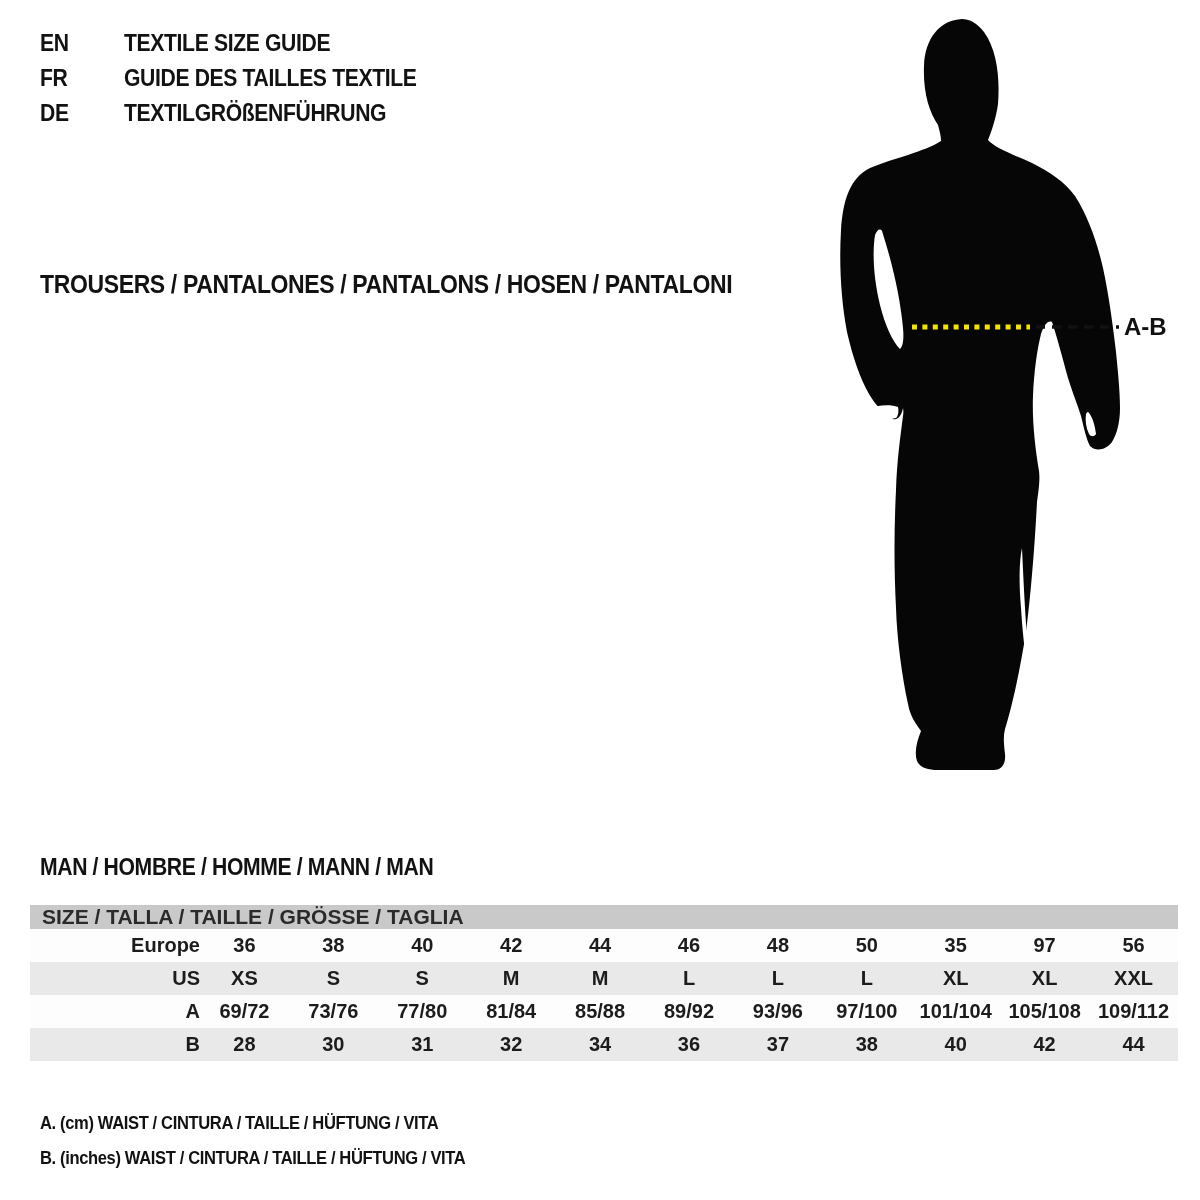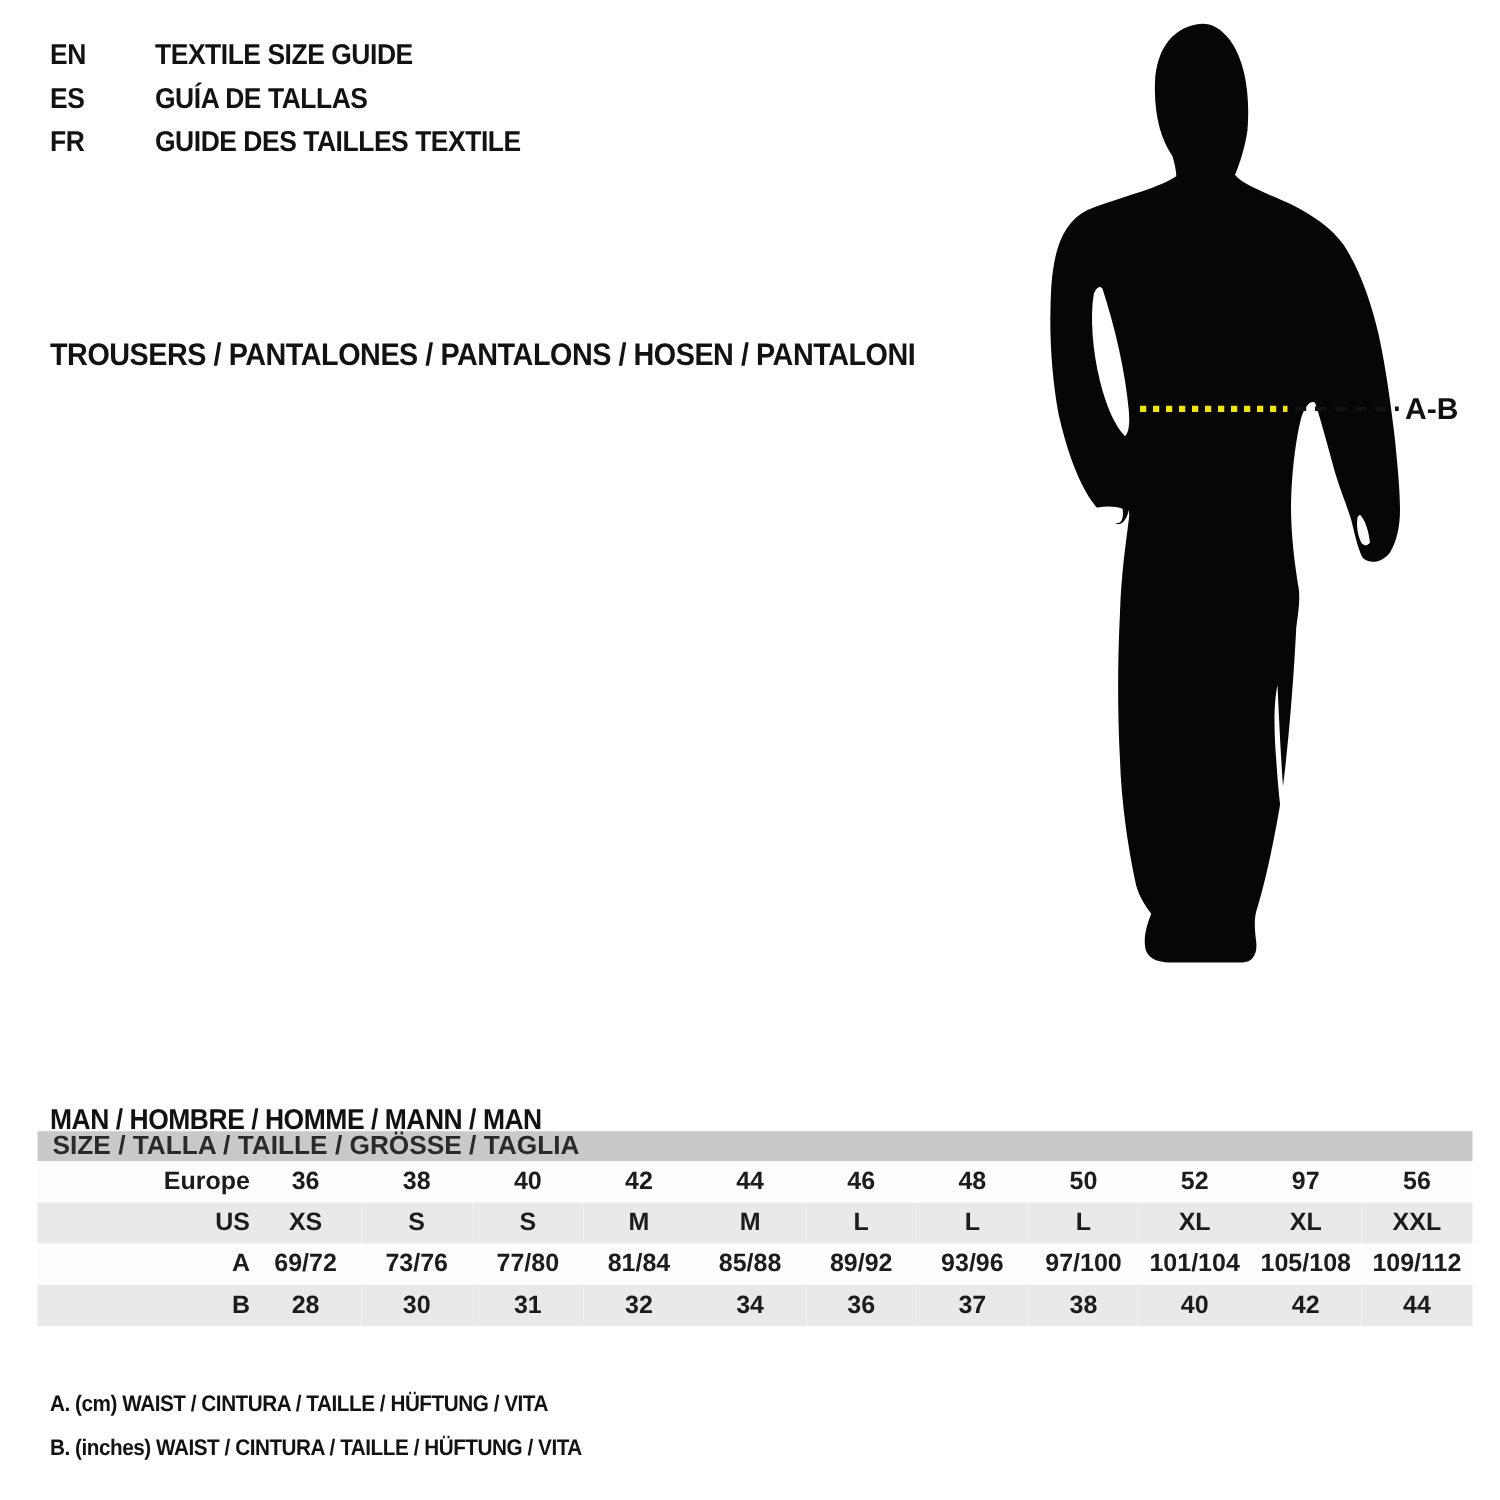--- a/index.html
+++ b/index.html
@@ -14,21 +14,21 @@
 
   
   .lang-block{left:40px;top:30px;}
   .lang-row{display:flex;height:35px;align-items:flex-start;font-weight:700;font-size:23px;}
   .lang-code{width:84px;flex:0 0 84px;}
 
   
   .garment-title{left:40px;top:222px;font-size:25px;font-weight:700;margin-top:48px;}
 
   
-  .gender-title{left:40px;top:854px;font-size:23px;font-weight:700;margin-top:28px;}
+  .gender-title{left:40px;top:854px;font-size:23px;font-weight:700;}
 
   
   .figure-svg{left:0;top:0;}
   .measure-text{font-family:"Liberation Sans",sans-serif;font-weight:700;font-size:24px;}
 
   
   table.size-table{
     position:absolute;left:30px;top:905px;width:1148px;
     border-collapse:collapse;table-layout:fixed;
     font-size:20px;font-weight:700;color:#1c1c1c;
@@ -51,26 +51,26 @@
 </style>
 </head>
 <body style="background: rgb(255, 255, 255);">
 
 <div class="abs lang-block">
   <div class="lang-row">
     <span class="lang-code cond">EN</span>
     <span class="cond">TEXTILE SIZE GUIDE</span>
   </div>
   <div class="lang-row">
-    <span class="lang-code cond">ES</span>
-    <span class="cond">GUÍA DE TALLAS</span>
+    <span class="lang-code cond">FR</span>
+    <span class="cond">GUIDE DES TAILLES TEXTILE</span>
   </div>
   <div class="lang-row">
-    <span class="lang-code cond">FR</span>
-    <span class="cond">GUIDE DES TAILLES TEXTILE</span>
+    <span class="lang-code cond">DE</span>
+    <span class="cond">TEXTILGRÖßENFÜHRUNG</span>
   </div>
 </div>
 
 <div class="abs garment-title">
   <span class="cond">TROUSERS / PANTALONES / PANTALONS / HOSEN / PANTALONI</span>
 </div>
 
 <svg class="abs figure-svg" width="1200" height="800" viewBox="0 0 1200 800" aria-hidden="true">
 
   <path fill="#060606" d="M 962 19
@@ -174,21 +174,21 @@
     <tr class="row-even">
       <td class="lbl">Europe</td>
       <td>36</td>
       <td>38</td>
       <td>40</td>
       <td>42</td>
       <td>44</td>
       <td>46</td>
       <td>48</td>
       <td>50</td>
-      <td>52</td>
+      <td>35</td>
       <td>97</td>
       <td>56</td>
     </tr>
     <tr class="row-odd">
       <td class="lbl">US</td>
       <td>XS</td>
       <td>S</td>
       <td>S</td>
       <td>M</td>
       <td>M</td>

